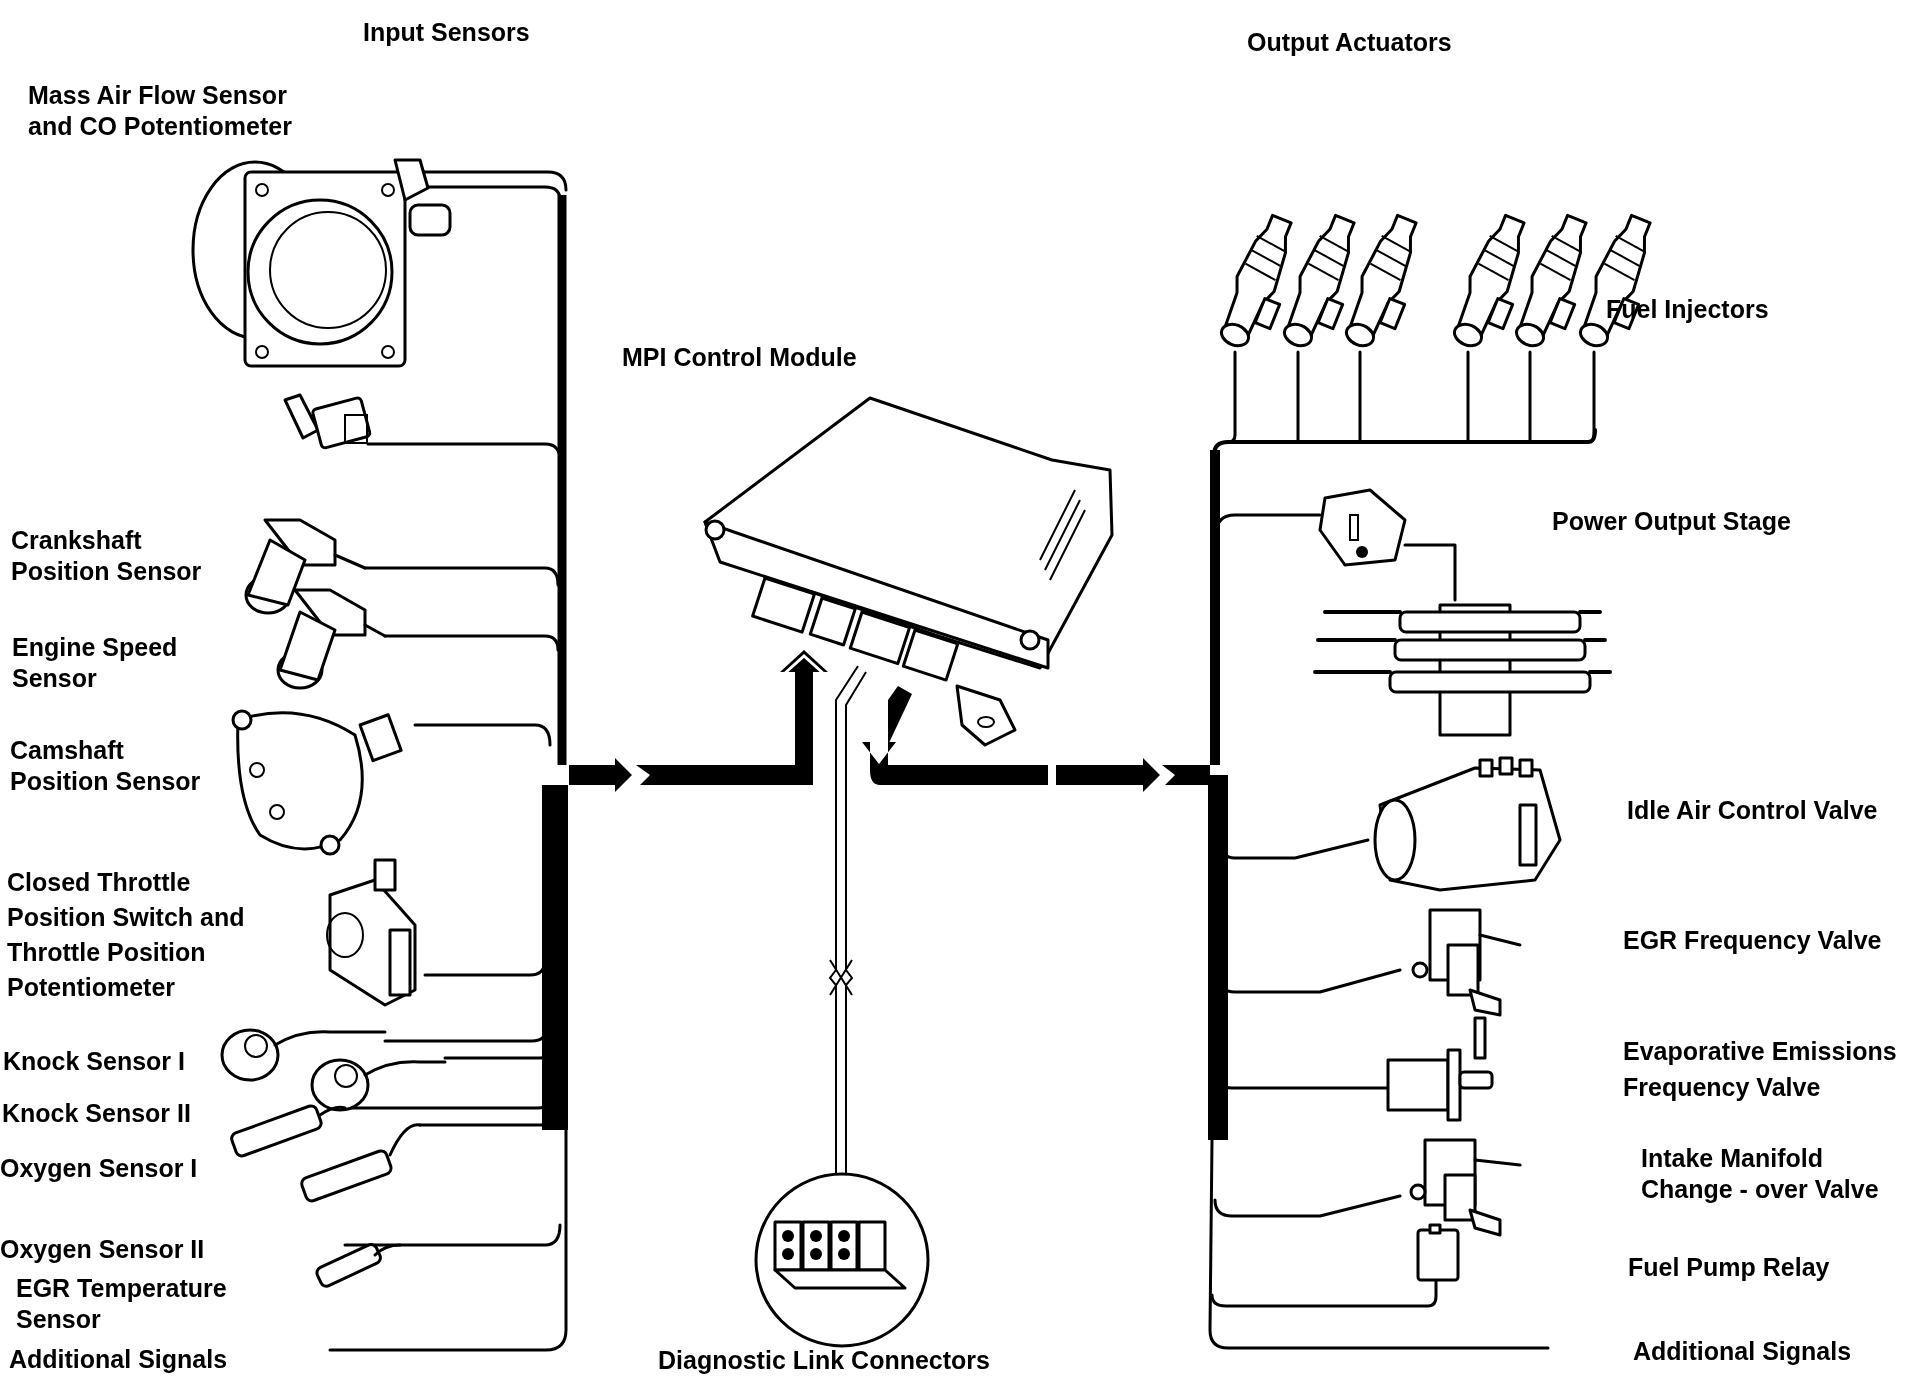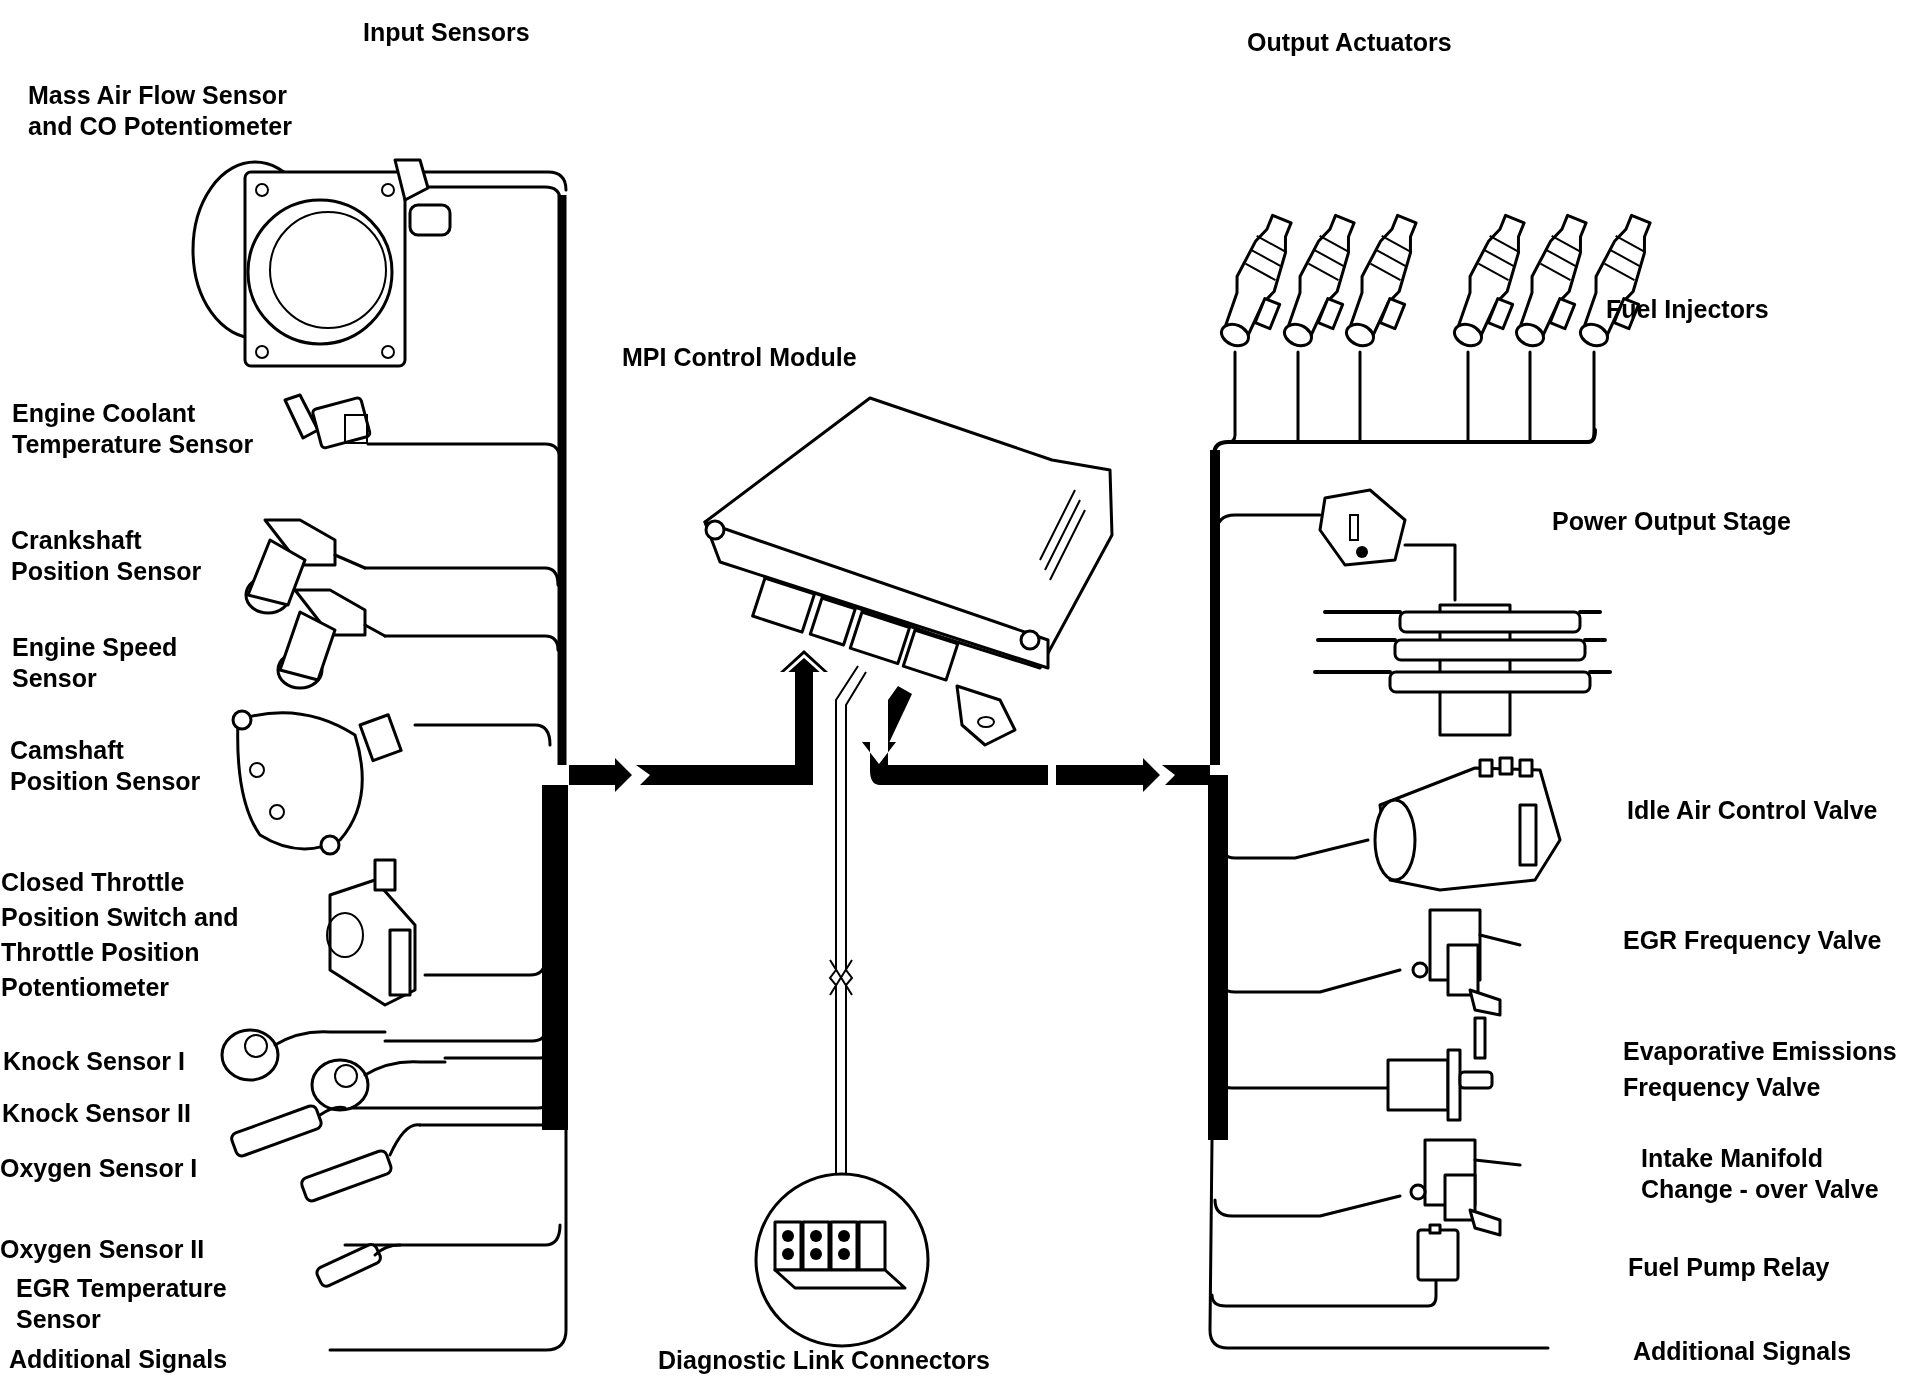--- a/index.html
+++ b/index.html
@@ -292,37 +292,33 @@
 
   <div class="lbl ttl" style="left:363px; top:17px;">Input Sensors</div>
   <div class="lbl ttl" style="left:1247px; top:27px;">Output Actuators</div>
   <div class="lbl ttl" style="left:622px; top:342px;">MPI Control Module</div>
   <div class="lbl ttl" style="left:658px; top:1345px;">Diagnostic Link Connectors</div>
 
   <div class="lbl" style="left:4px; top:80px;margin-left:24px;">
     <span>Mass Air Flow Sensor</span>
     <span>and CO Potentiometer</span>
   </div>
-  <div class="lbl" style="left:12px; top:398px;">
-    <span>Engine Coolant</span>
-    <span>Temperature Sensor</span>
-  </div>
   <div class="lbl" style="left:11px; top:525px;">
     <span>Crankshaft</span>
     <span>Position Sensor</span>
   </div>
   <div class="lbl" style="left:12px; top:632px;">
     <span>Engine Speed</span>
     <span>Sensor</span>
   </div>
   <div class="lbl" style="left:10px; top:735px;">
     <span>Camshaft</span>
     <span>Position Sensor</span>
   </div>
-  <div class="lbl" style="left:1px; top:865px; line-height:35px;">
+  <div class="lbl" style="left:7px; top:865px; line-height:35px;">
     <span>Closed Throttle</span>
     <span>Position Switch  and</span>
     <span>Throttle Position</span>
     <span>Potentiometer</span>
   </div>
   <div class="lbl" style="left:3px; top:1046px;">Knock Sensor I</div>
   <div class="lbl" style="left:2px; top:1098px;">Knock Sensor II</div>
   <div class="lbl" style="left:0px; top:1153px;">Oxygen Sensor I</div>
   <div class="lbl" style="left:0px; top:1215px;margin-top:19px;">Oxygen Sensor II</div>
   <div class="lbl" style="left:16px; top:1273px;">

